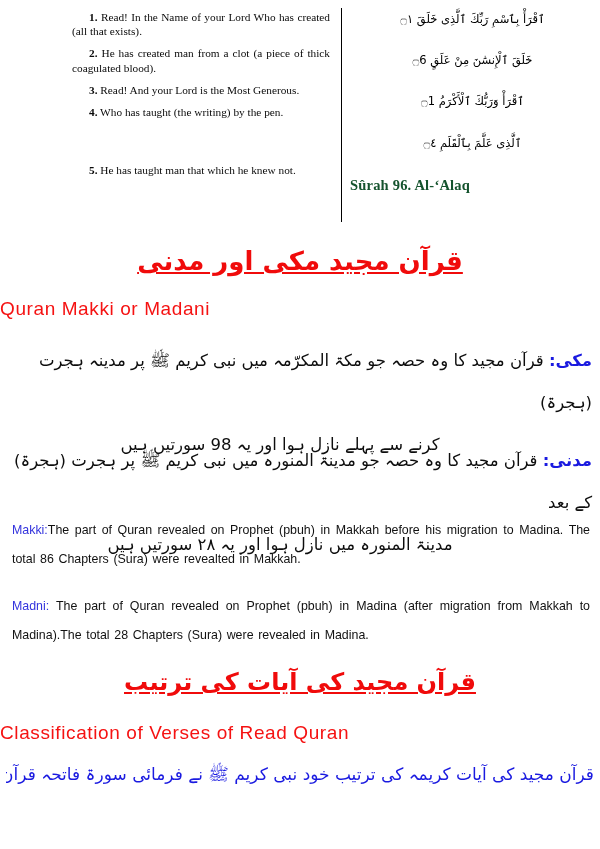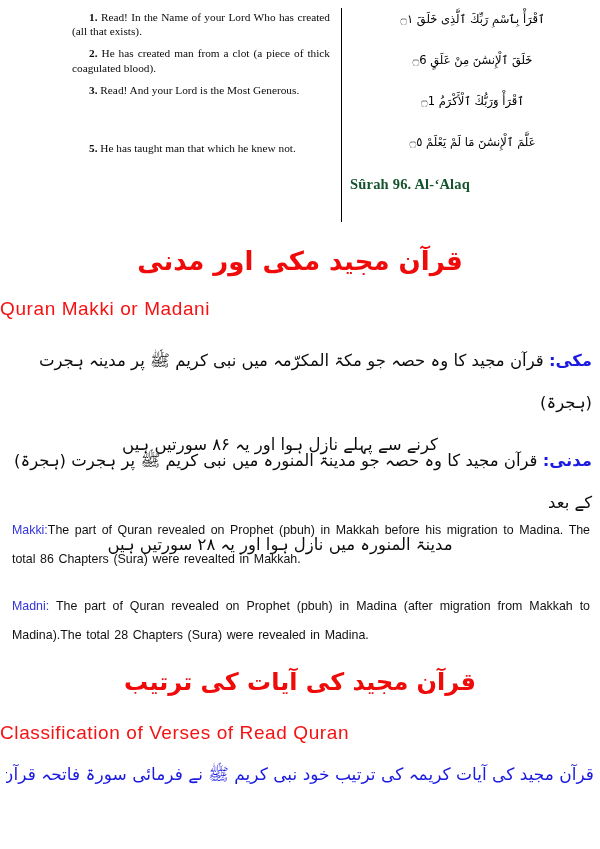--- a/index.html
+++ b/index.html
@@ -95,20 +95,21 @@
     position: absolute;
     width: 600px;
     text-align: center;
     color: #f00b0b;
     font-family: "DejaVu Sans", "Liberation Sans", sans-serif;
     font-size: 26px;
     font-weight: bold;
     direction: rtl;
     unicode-bidi: isolate;
     white-space: nowrap;
+    text-decoration: underline;
   }
   .heading-en-red {
     position: absolute;
     width: 512px;
     color: #f51212;
     font-family: "Liberation Sans", "DejaVu Sans", sans-serif;
     font-size: 19px;
     letter-spacing: 0.6px;
     white-space: nowrap;
   }
@@ -174,41 +175,42 @@
 <body>
 
 <div class="verse-block">
 
   <div class="verse-divider"></div>
 
   <div class="translation-col">
     <p class="verse-en"><span class="verse-num">1.</span> <span>Read!  In  the  Name of your Lord Who has created (all that exists).</span></p>
     <p class="verse-en"><span class="verse-num">2.</span> <span>He  has created man from a clot (a piece of thick coagulated blood).</span></p>
     <p class="verse-en"><span class="verse-num">3.</span> <span>Read!  And  your  Lord  is  the  Most Generous.</span></p>
+    <p class="verse-en"><span class="verse-num">4.</span> <span>Who   has  taught  (the  writing)  by  the pen.</span></p>
     <p class="verse-en"><span class="verse-num">5.</span> <span>He  has  taught man that which he knew not.</span></p>
   </div>
 
   <div class="arabic-col">
     <p class="verse-ar v1">ٱقْرَأْ بِٱسْمِ رَبِّكَ ٱلَّذِى خَلَقَ ۝١</p>
     <p class="verse-ar v2">خَلَقَ ٱلْإِنسَٰنَ مِنْ عَلَقٍ ۝6</p>
     <p class="verse-ar v3">ٱقْرَأْ وَرَبُّكَ ٱلْأَكْرَمُ ۝1</p>
-    <p class="verse-ar v5">عَلَّمَ ٱلْإِنسَٰنَ مَا لَمْ يَعْلَمْ ۝٥</p>
+    <p class="verse-ar v4">ٱلَّذِى عَلَّمَ بِٱلْقَلَمِ ۝٤</p>
     <div class="surah-title">Sûrah 96. Al-‘Alaq</div>
   </div>
 
 </div>
 
 <div class="heading-ur-red" style="top:246px;">قرآن مجید مکی اور مدنی</div>
 
 <div class="heading-en-red" style="top:298px;">Quran Makki or Madani</div>
 
 <div class="urdu-def" style="top:340px;">
   <span class="lbl">مکی:</span>
   <span>قرآن مجید کا وہ حصہ جو مکۃ المکرّمہ میں نبی کریم ﷺ پر مدینہ ہجرت (ہجرۃ)</span>
-  <span class="l2">کرنے سے پہلے نازل ہوا اور یہ ۸۶ سورتیں ہیں</span>
+  <span class="l2">کرنے سے پہلے نازل ہوا اور یہ 98 سورتیں ہیں</span>
 </div>
 
 <div class="urdu-def" style="top:440px;">
   <span class="lbl">مدنی:</span>
   <span>قرآن مجید کا وہ حصہ جو مدینۃ المنورہ میں نبی کریم ﷺ پر ہجرت (ہجرۃ) کے بعد</span>
   <span class="l2">مدینۃ المنورہ میں نازل ہوا اور یہ ۲۸ سورتیں ہیں</span>
 </div>
 
 <div class="def-en" style="top:516px;">
   <span class="tag">Makki:</span><span>The part of Quran revealed on Prophet (pbuh) in Makkah before his migration to Madina. The total 86 Chapters (Sura) were revealted in Makkah.</span>

